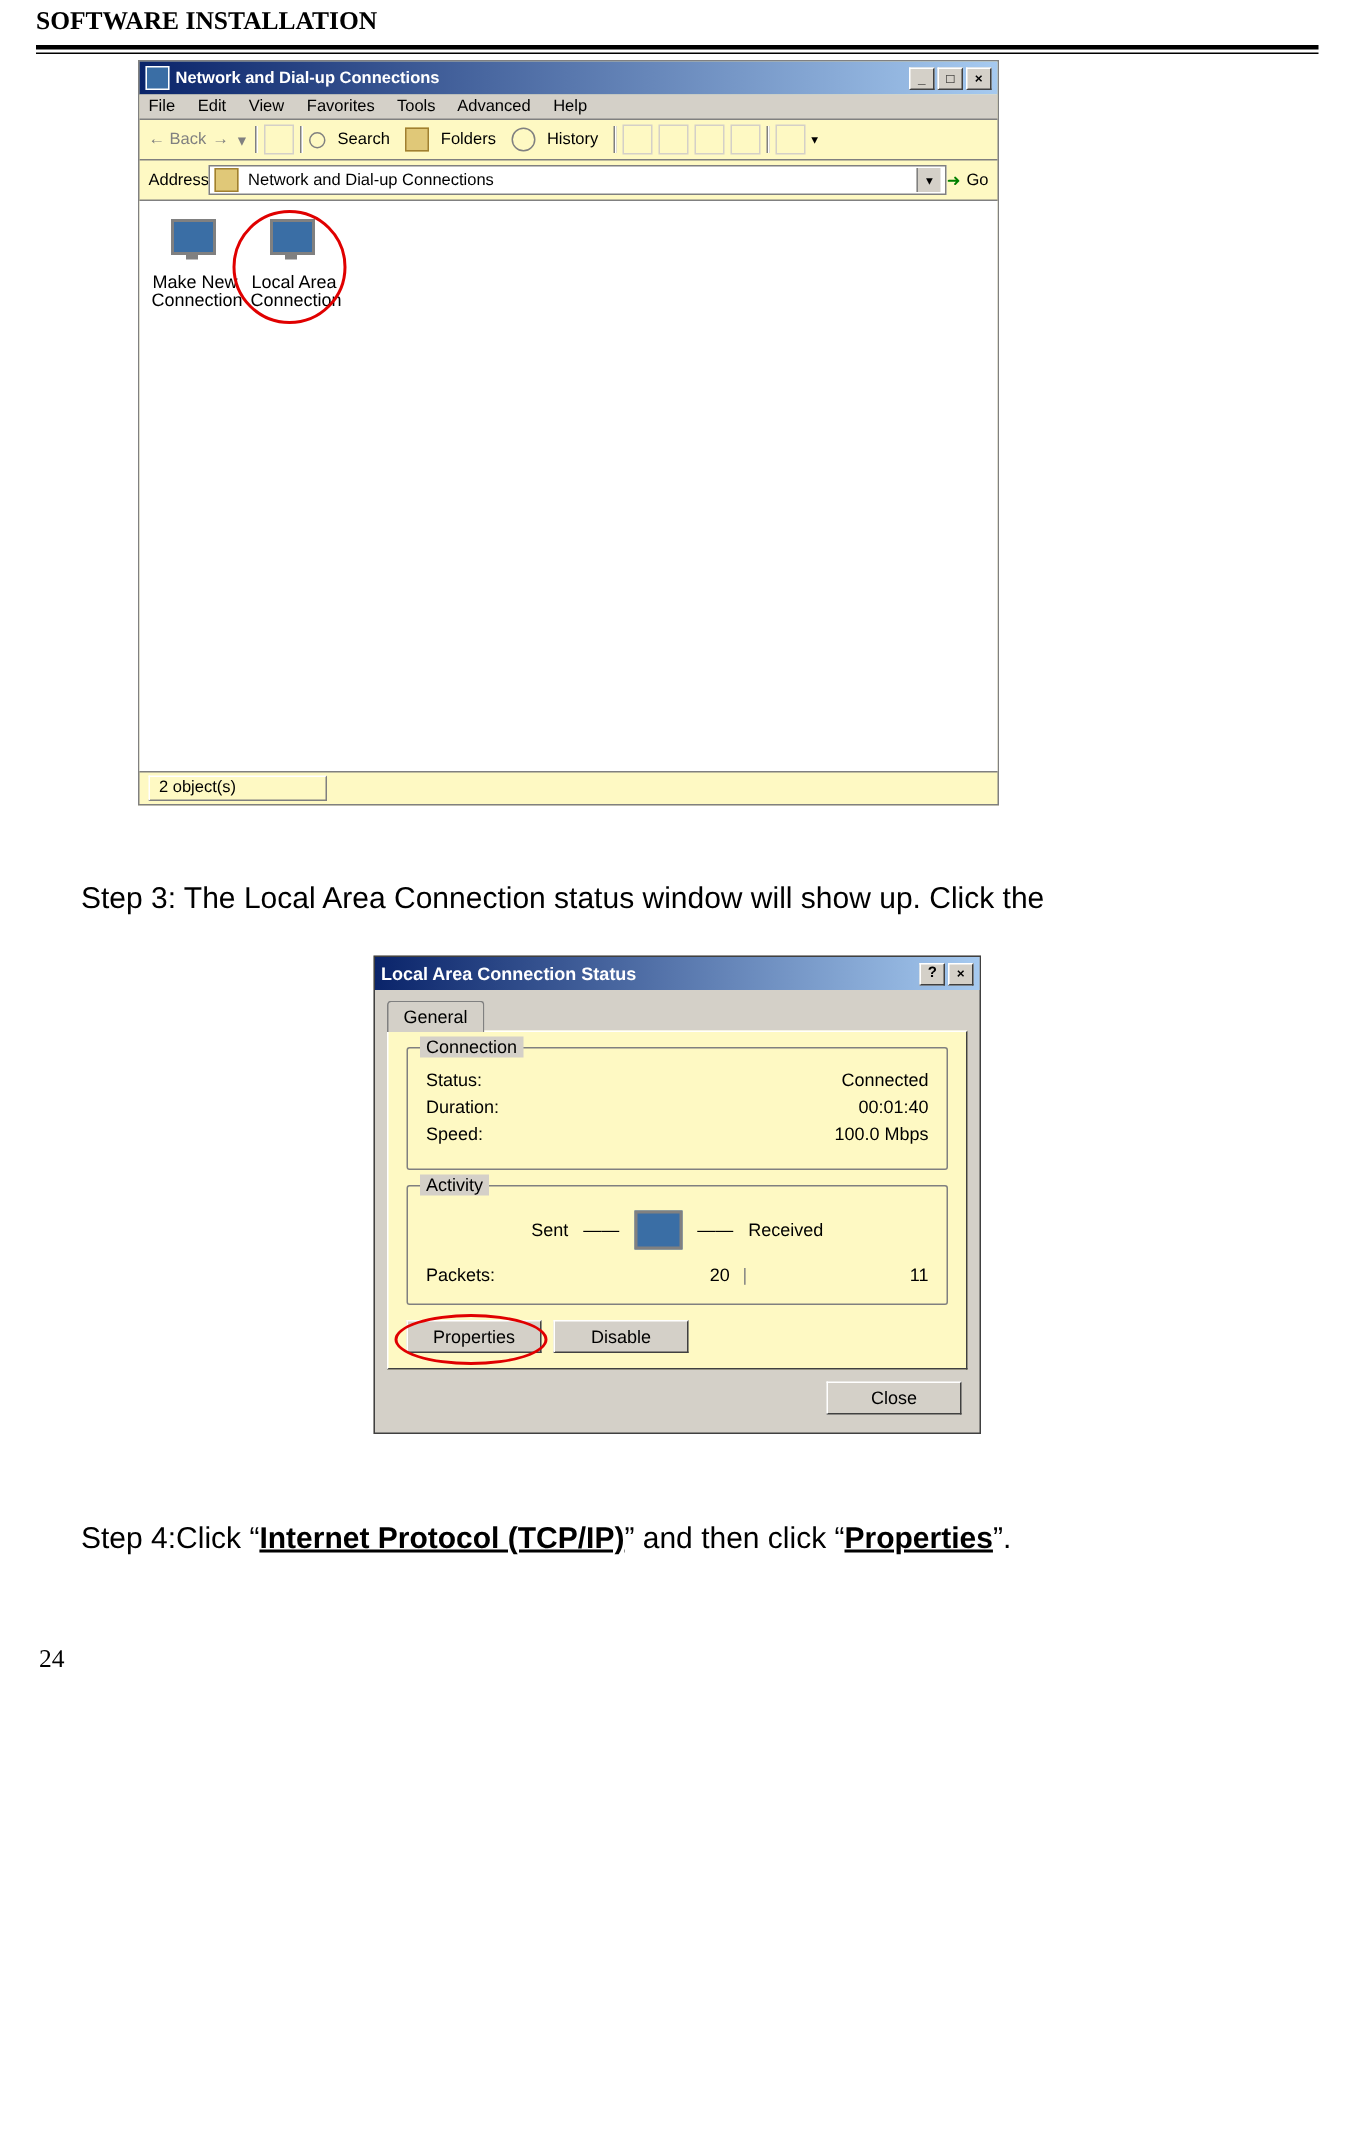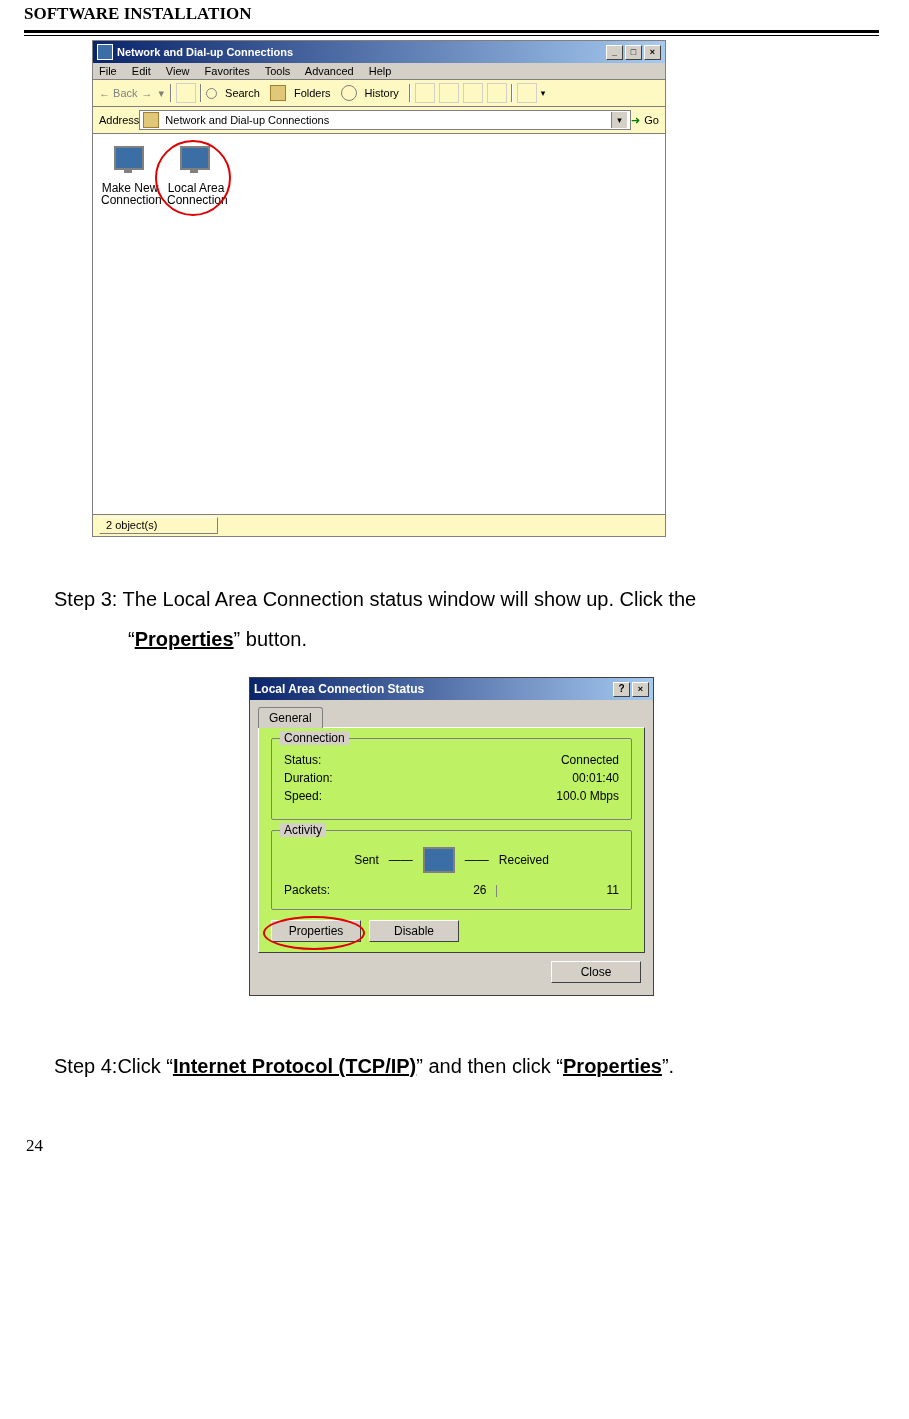--- a/index.html
+++ b/index.html
@@ -230,21 +230,21 @@
     padding: 3px 10px;
     position: relative;
     top: 1px;
   }
   .tabpanel {
     margin: 0 8px 8px 8px;
     border: 1px solid #fff;
     border-right-color: #404040;
     border-bottom-color: #404040;
     padding: 10px 12px;
-    background: #bef264;
+    background: #fef9c3;
   }
   .groupbox {
     border: 1px solid #808080;
     border-radius: 2px;
     padding: 10px 12px 12px 12px;
     margin-bottom: 10px;
     position: relative;
   }
   .groupbox .legend {
     position: absolute;
@@ -381,23 +381,20 @@
         <div class="red-circle"></div>
       </div>
       <div class="statusbar">
         <div class="cell">2 object(s)</div>
       </div>
     </div>
   </div>
 
   <div class="step">
     <div>Step 3: The Local Area Connection status window will show up. Click the</div>
-    <div class="hang">
-      <span>“</span><span class="u-bold">Properties</span><span>” button.</span>
-    </div>
   </div>
 
   <div class="shot2-wrap">
     <div class="dlg">
       <div class="titlebar">
         <span>Local Area Connection Status</span>
         <div class="spacer"></div>
         <div class="helpbtn">?</div>
         <div class="winbtn">×</div>
       </div>
@@ -424,21 +421,21 @@
           <div class="legend">Activity</div>
           <div class="activity-row">
             <span>Sent</span>
             <span>——</span>
             <div class="mini-icon"></div>
             <span>——</span>
             <span>Received</span>
           </div>
           <div class="packets-row">
             <span class="lbl">Packets:</span>
-            <span class="numL">26</span>
+            <span class="numL">20</span>
             <span class="div">|</span>
             <span class="numR">11</span>
           </div>
         </div>
         <div class="btnrow">
           <div class="red-oval"></div>
           <div class="btn">Properties</div>
           <div class="btn">Disable</div>
         </div>
       </div>

